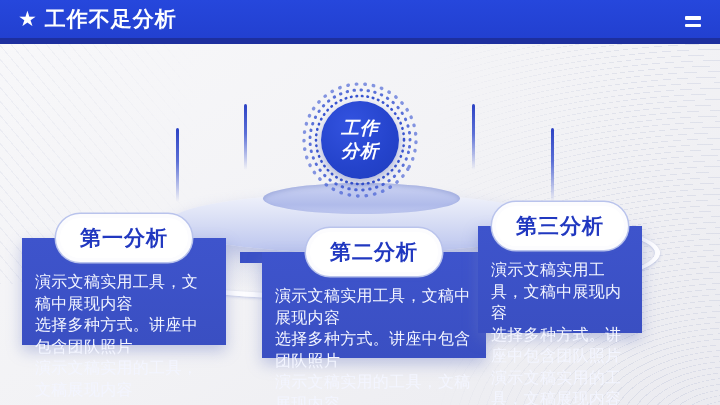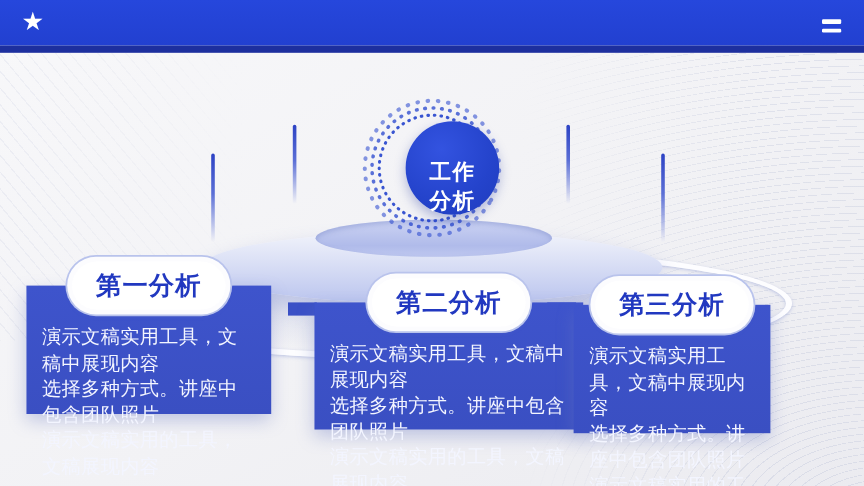--- a/index.html
+++ b/index.html
@@ -66,41 +66,41 @@
   .platform-dip{
     position:absolute;left:263px;top:183px;width:197px;height:31px;z-index:2;
     border-radius:50%;
     background:linear-gradient(180deg,#cdd4f3 0%,#b0bbea 70%,#bfc8f0 100%);
     box-shadow:inset 0 2px 4px rgba(120,135,200,.45);
   }
   
   .hub-wrap{position:absolute;left:296px;top:76px;width:128px;height:128px;z-index:3;}
   .hub-dots{position:absolute;left:0;top:0;}
   .hub-circle{
-    position:absolute;left:42px;top:25px;width:78px;height:78px;border-radius:50%;
+    position:absolute;left:25px;top:25px;width:78px;height:78px;border-radius:50%;
     background:radial-gradient(circle at 38% 30%,#3353e0 0%,#2443cb 60%,#1f3cbd 100%);
     box-shadow:0 4px 10px rgba(40,60,160,.35);
-    display:flex;align-items:flex-end;justify-content:center;
+    display:flex;align-items:center;justify-content:center;font-style:italic;
   }
   .hub-label{
     color:#ffffff;font-size:18px;font-weight:bold;line-height:1.3;
     text-align:center;white-space:pre-line;letter-spacing:1px;
   }
   
   .connector{position:absolute;top:252px;height:11px;background:#3a50c6;z-index:2;}
   .cn1{left:240px;width:24px;}
   .cn2{left:456px;width:24px;}
   
   .card{
     position:absolute;z-index:3;background:linear-gradient(180deg,#3e54cc,#3a4fc2);
     box-shadow:0 6px 14px rgba(110,125,195,.4);
   }
   .card-left {left:22px;top:238px;width:204px;height:107px;}
   .card-mid  {left:262px;top:252px;width:224px;height:106px;}
-  .card-right{left:478px;top:254px;width:164px;height:107px;}
+  .card-right{left:478px;top:226px;width:164px;height:107px;}
   .pill{
     position:absolute;top:-20px;left:50%;transform:translateX(-50%);
     min-width:128px;height:40px;border-radius:22px;background:#ffffff;
     display:flex;align-items:center;justify-content:center;z-index:4;
     color:#2138c0;font-size:21px;font-weight:bold;letter-spacing:1px;
     box-shadow:0 0 0 4px rgba(255,255,255,.95), 0 0 0 5.5px #b9c3ec, 0 3px 6px rgba(120,135,200,.3);
     white-space:nowrap;padding:0 14px;box-sizing:border-box;
   }
   .card-body{
     margin:33px 12px 0 13px;color:#f3f5ff;font-size:16px;line-height:21.5px;
@@ -111,20 +111,21 @@
 <body>
 
 <div class="slide">
 
   <div class="tex-right"></div>
   <div class="tex-left"></div>
   <div class="haze"></div>
 
   <div class="header">
     <span class="star">★</span>
+    <span class="header-title">工作不足分析</span>
     <span class="menu-icon">
         <i></i>
         <i></i>
       </span>
   </div>
   <div class="header-strip"></div>
 
   <div class="vline vl1"></div>
   <div class="vline vl2"></div>
   <div class="vline vl3"></div>

